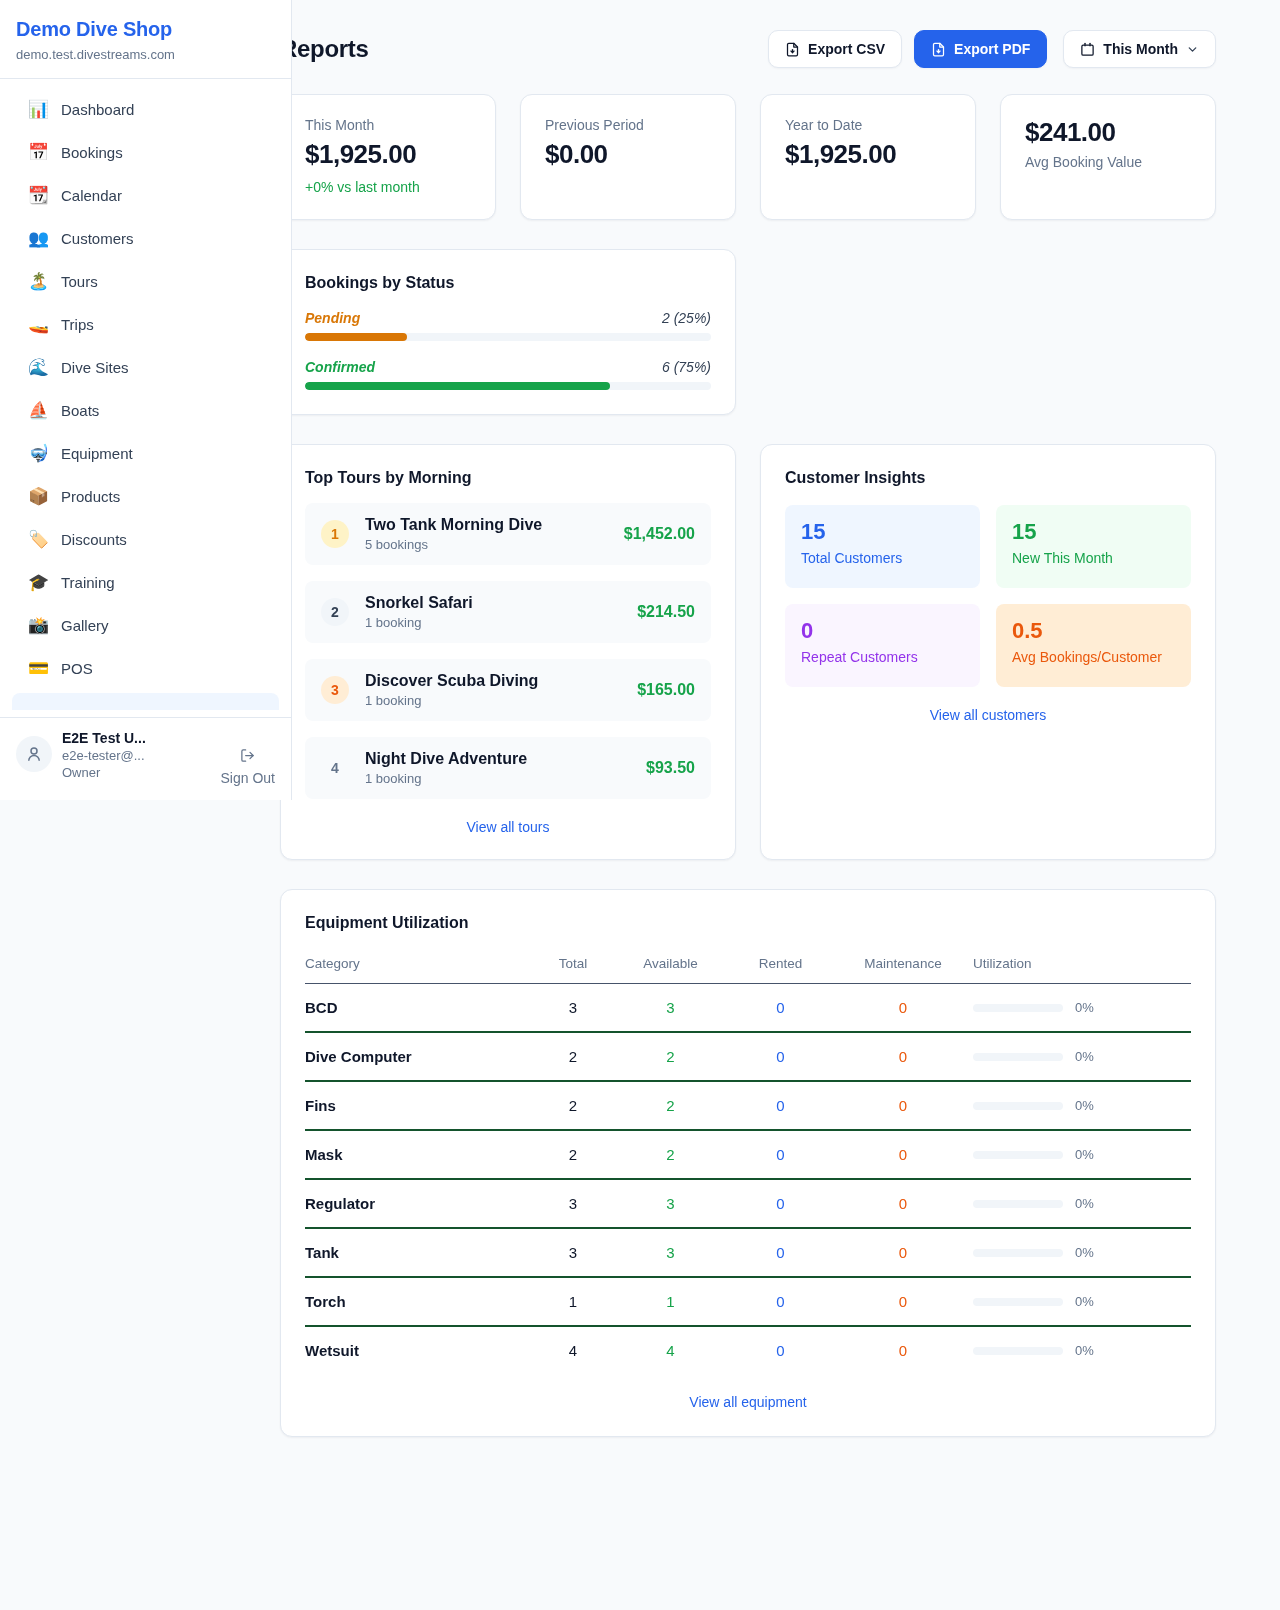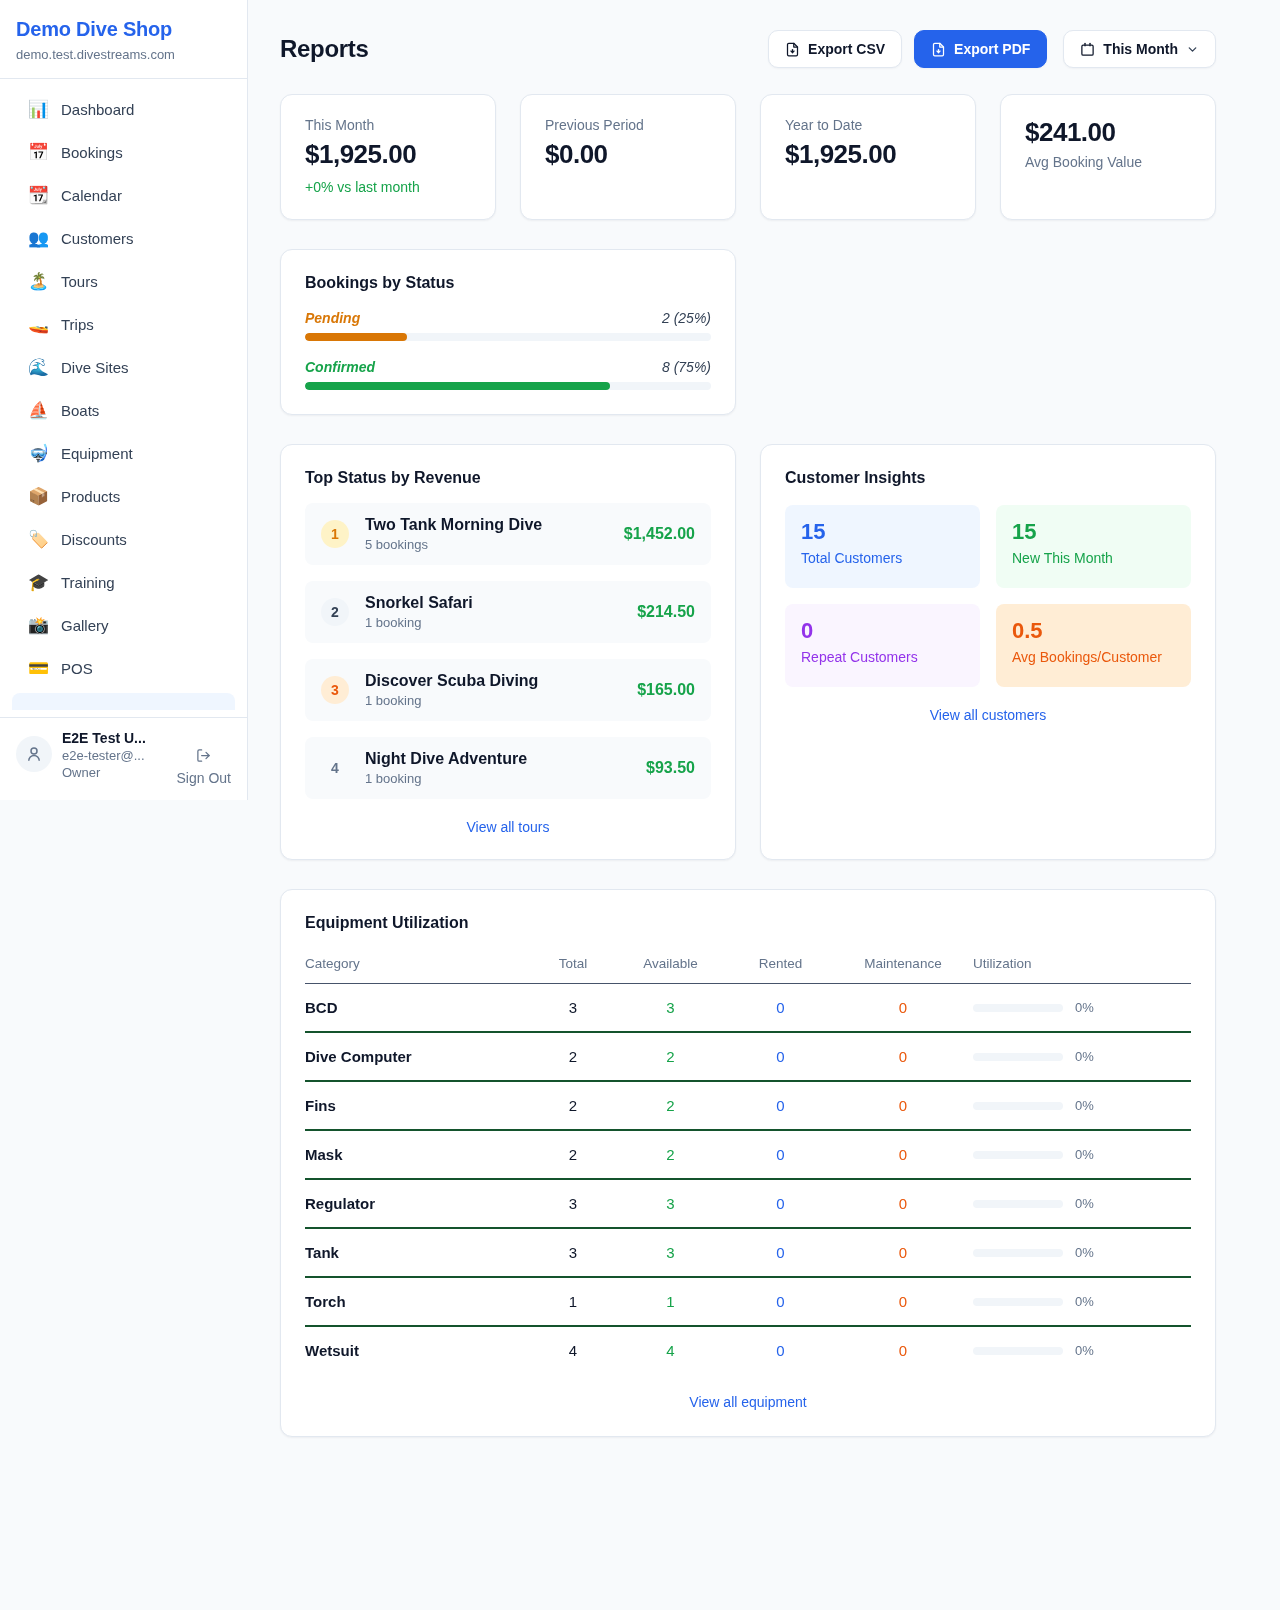--- a/index.html
+++ b/index.html
@@ -1,20 +1,20 @@
 <!DOCTYPE html>
 <html><head>
 <meta charset="utf-8">
 <style>
   * { margin:0; padding:0; box-sizing:border-box; }
   html,body { width:1280px; background:#f8fafc; font-family:"Liberation Sans", sans-serif; color:#0f172a; }
   body { position:relative; height:1610px; }
 
   
-  .sidebar { position:absolute; top:0; left:0; width:248px; height:800px; background:#fff;
+  .sidebar { position:absolute; top:0; left:0; width:292px; height:800px; background:#fff;
              border-right:1px solid #e2e8f0; display:flex; flex-direction:column; }
   .brand { padding:18px 16px 16px; border-bottom:1px solid #e2e8f0; }
   .brand-name { color:#2563eb; font-size:20px; font-weight:bold; letter-spacing:-0.2px; }
   .brand-domain { color:#64748b; font-size:13px; margin-top:6px; }
   .nav { flex:1; padding:12px; overflow:hidden; }
   .nav-item { display:flex; align-items:center; gap:13px; padding:9px 16px; margin-bottom:5px;
               border-radius:8px; cursor:pointer; }
   .nav-icon { font-size:17px; line-height:20px; width:20px; text-align:center; }
   .nav-label { font-size:15px; line-height:20px; color:#334155; }
   .nav-active-partial { height:17px; background:#eff6ff; border-radius:8px 8px 0 0; margin-top:2px; }
@@ -272,32 +272,32 @@
           <span class="status-name pending">Pending</span>
           <span class="status-count">2 (25%)</span>
         </div>
         <div class="track">
           <div class="fill pending" style="width: 25%;"></div>
         </div>
       </div>
       <div class="status-row">
         <div class="status-row-top">
           <span class="status-name confirmed">Confirmed</span>
-          <span class="status-count">8 (75%)</span>
+          <span class="status-count">6 (75%)</span>
         </div>
         <div class="track">
           <div class="fill confirmed" style="width: 75%;"></div>
         </div>
       </div>
     </div>
   </div>
 
   <div class="grid-2">
     <div class="card tours-card">
-      <div class="card-title">Top Status by Revenue</div>
+      <div class="card-title">Top Tours by Morning</div>
 
       <div class="tour-row">
         <div class="rank rank-1">1</div>
         <div class="tour-info">
           <div class="tour-name">Two Tank Morning Dive</div>
           <div class="tour-sub">5 bookings</div>
         </div>
         <div class="tour-amount">$1,452.00</div>
       </div>
       <div class="tour-row">

